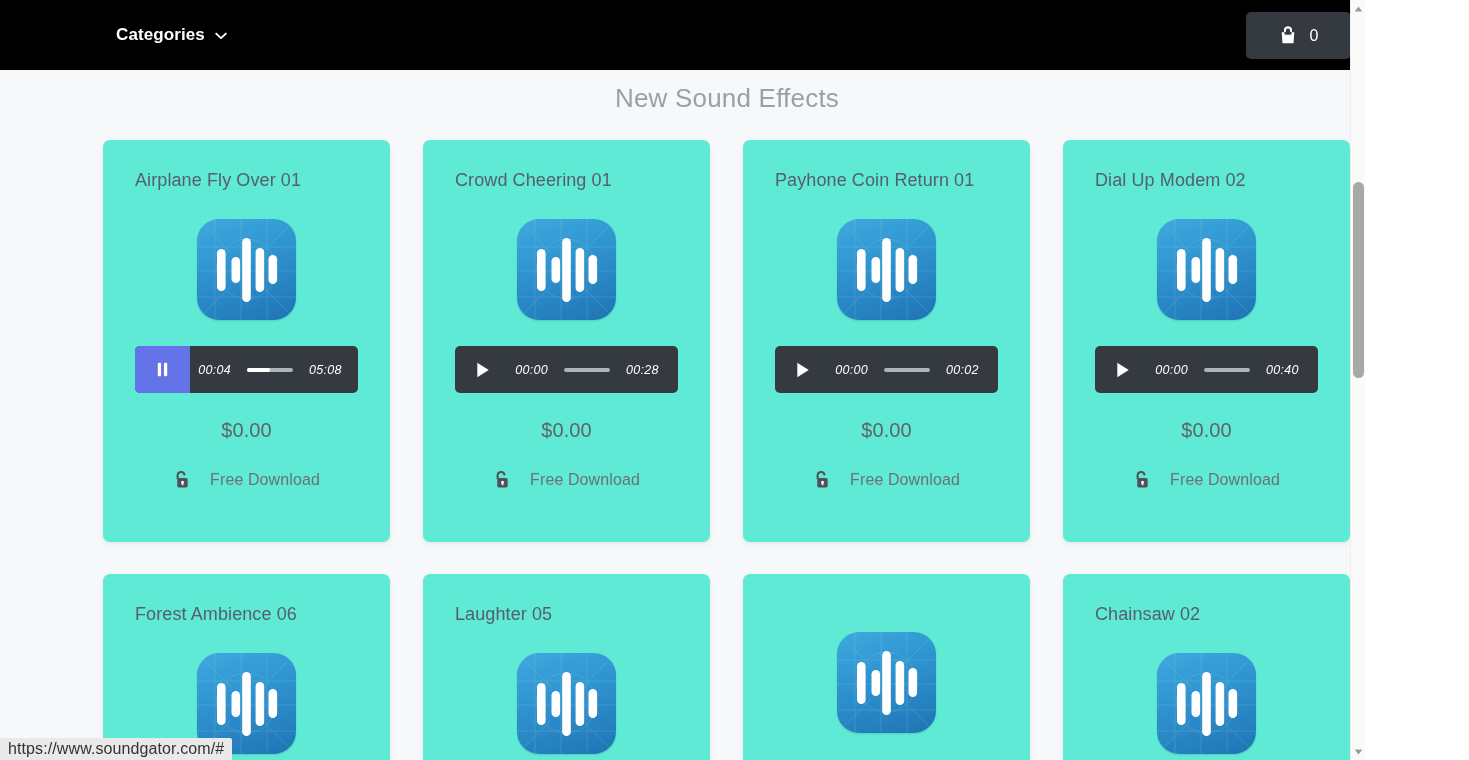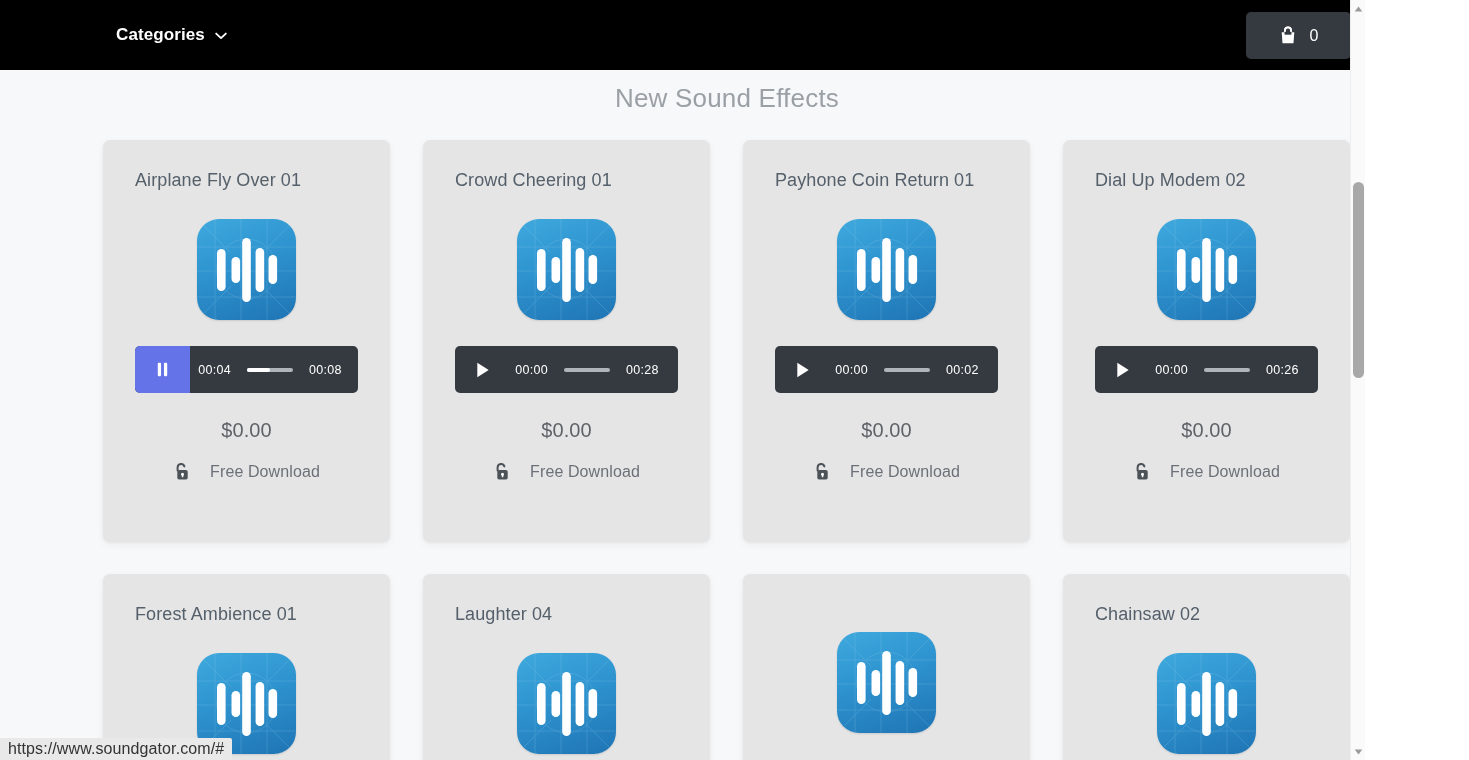--- a/index.html
+++ b/index.html
@@ -97,21 +97,21 @@
   
   .grid {
     display: grid;
     grid-template-columns: repeat(4, 287px);
     column-gap: 33px;
     row-gap: 32px;
     padding: 26px 0 0 103px;
   }
 
   .card {
-    background: #e5e5e5;
+    background: #5eead4;
     border-radius: 7px;
     box-shadow: 0 1px 3px rgba(0,0,0,0.055), 0 3px 10px rgba(0,0,0,0.045);
     padding: 30px 32px 28px 32px;
     min-height: 402px;
   }
 
   .card-title {
     font-size: 18px;
     color: #55606b;
     font-weight: normal;
@@ -158,20 +158,21 @@
     cursor: pointer;
   }
   .play-btn.active { background: #6573e8; }
   .player-body {
     flex: 1;
     display: flex;
     align-items: center;
     justify-content: center;
     gap: 16px;
     padding-right: 14px;
+    font-style: italic;
   }
   .player.playing .player-body { padding-right: 8px; }
   .time {
     color: #ffffff;
     font-size: 12.5px;
     letter-spacing: 0.3px;
     font-family: "Liberation Sans", sans-serif;
     white-space: nowrap;
   }
   .track {
@@ -194,21 +195,21 @@
     font-size: 20px;
     margin-top: 26px;
     letter-spacing: 0.1px;
   }
 
   .dl-row {
     display: flex;
     align-items: center;
     justify-content: center;
     gap: 20px;
-    margin-top: 20px;
+    margin-top: 28px;
     cursor: pointer;
   }
   .dl-label {
     color: #6b7178;
     font-size: 16px;
     letter-spacing: 0.1px;
   }
   .lock-icon { width: 17px; height: 19px; display: block; }
 
   
@@ -316,21 +317,21 @@
               <svg viewBox="0 0 16 18" width="13" height="15" aria-hidden="true">
                 <rect x="2.2" y="0.8" width="4" height="16.4" rx="1" fill="#ffffff"></rect>
                 <rect x="9.8" y="0.8" width="4" height="16.4" rx="1" fill="#ffffff"></rect>
               </svg>
             </div>
             <div class="player-body">
               <span class="time">00:04</span>
               <span class="track">
                 <span class="fill" style="width:50%"></span>
               </span>
-              <span class="time">00:08</span>
+              <span class="time">05:08</span>
             </div>
           </div>
           <div class="price">$0.00</div>
           <div class="dl-row">
             <span>
               <svg class="lock-icon" viewBox="0 0 17 19" aria-hidden="true">
                 <path d="M4.6 8.4 V5.3 A3.5 3.5 0 0 1 11.4 4.4" fill="none" stroke="#4d5258" stroke-width="2" stroke-linecap="round"></path>
                 <rect x="4.3" y="8" width="10.4" height="9.6" rx="1.8" fill="#4d5258"></rect>
                 <circle cx="9.5" cy="12.2" r="1.5" fill="#ffffff"></circle>
                 <rect x="8.8" y="12.2" width="1.5" height="3" fill="#ffffff"></rect>
@@ -457,59 +458,59 @@
             <div class="play-btn">
               <svg viewBox="0 0 16 18" width="14" height="16" aria-hidden="true">
                 <path d="M1.5 0.8 L14.5 9 L1.5 17.2 Z" fill="#ffffff"></path>
               </svg>
             </div>
             <div class="player-body">
               <span class="time">00:00</span>
               <span class="track">
                 <span class="fill" style="width:0%"></span>
               </span>
-              <span class="time">00:26</span>
+              <span class="time">00:40</span>
             </div>
           </div>
           <div class="price">$0.00</div>
           <div class="dl-row">
             <span>
               <svg class="lock-icon" viewBox="0 0 17 19" aria-hidden="true">
                 <path d="M4.6 8.4 V5.3 A3.5 3.5 0 0 1 11.4 4.4" fill="none" stroke="#4d5258" stroke-width="2" stroke-linecap="round"></path>
                 <rect x="4.3" y="8" width="10.4" height="9.6" rx="1.8" fill="#4d5258"></rect>
                 <circle cx="9.5" cy="12.2" r="1.5" fill="#ffffff"></circle>
                 <rect x="8.8" y="12.2" width="1.5" height="3" fill="#ffffff"></rect>
               </svg>
             </span>
             <span class="dl-label">Free Download</span>
           </div>
         </div>
         <div class="card">
-          <div class="card-title">Forest Ambience 01</div>
-          <div class="art-wrap">
-            <div class="art">
-              <svg class="grid-lines" viewBox="0 0 99 101" width="99" height="101" aria-hidden="true">
-                <g stroke="#9fd6f2" stroke-width="0.9" fill="none">
-                  <path d="M0 28 H99 M0 52 H99 M0 78 H99 M18 0 V101 M44 0 V101 M70 0 V101"></path>
-                  <path d="M0 0 L34 34 M99 0 L65 34 M0 101 L34 67 M99 101 L65 67"></path>
-                  <circle cx="49.5" cy="50" r="30"></circle>
-                </g>
-              </svg>
-              <svg viewBox="0 0 99 101" width="99" height="101" aria-hidden="true">
-                <rect x="20" y="30" width="8.6" height="42" rx="4.3" fill="#ffffff"></rect>
-                <rect x="34.5" y="38" width="8.6" height="26" rx="4.3" fill="#ffffff"></rect>
-                <rect x="45.2" y="19" width="8.6" height="64" rx="4.3" fill="#ffffff"></rect>
-                <rect x="58.6" y="29" width="8.6" height="44" rx="4.3" fill="#ffffff"></rect>
-                <rect x="71.5" y="36" width="8.6" height="29" rx="4.3" fill="#ffffff"></rect>
-              </svg>
-            </div>
-          </div>
-        </div>
-        <div class="card">
-          <div class="card-title">Laughter 04</div>
+          <div class="card-title">Forest Ambience 06</div>
+          <div class="art-wrap">
+            <div class="art">
+              <svg class="grid-lines" viewBox="0 0 99 101" width="99" height="101" aria-hidden="true">
+                <g stroke="#9fd6f2" stroke-width="0.9" fill="none">
+                  <path d="M0 28 H99 M0 52 H99 M0 78 H99 M18 0 V101 M44 0 V101 M70 0 V101"></path>
+                  <path d="M0 0 L34 34 M99 0 L65 34 M0 101 L34 67 M99 101 L65 67"></path>
+                  <circle cx="49.5" cy="50" r="30"></circle>
+                </g>
+              </svg>
+              <svg viewBox="0 0 99 101" width="99" height="101" aria-hidden="true">
+                <rect x="20" y="30" width="8.6" height="42" rx="4.3" fill="#ffffff"></rect>
+                <rect x="34.5" y="38" width="8.6" height="26" rx="4.3" fill="#ffffff"></rect>
+                <rect x="45.2" y="19" width="8.6" height="64" rx="4.3" fill="#ffffff"></rect>
+                <rect x="58.6" y="29" width="8.6" height="44" rx="4.3" fill="#ffffff"></rect>
+                <rect x="71.5" y="36" width="8.6" height="29" rx="4.3" fill="#ffffff"></rect>
+              </svg>
+            </div>
+          </div>
+        </div>
+        <div class="card">
+          <div class="card-title">Laughter 05</div>
           <div class="art-wrap">
             <div class="art">
               <svg class="grid-lines" viewBox="0 0 99 101" width="99" height="101" aria-hidden="true">
                 <g stroke="#9fd6f2" stroke-width="0.9" fill="none">
                   <path d="M0 28 H99 M0 52 H99 M0 78 H99 M18 0 V101 M44 0 V101 M70 0 V101"></path>
                   <path d="M0 0 L34 34 M99 0 L65 34 M0 101 L34 67 M99 101 L65 67"></path>
                   <circle cx="49.5" cy="50" r="30"></circle>
                 </g>
               </svg>
               <svg viewBox="0 0 99 101" width="99" height="101" aria-hidden="true">

